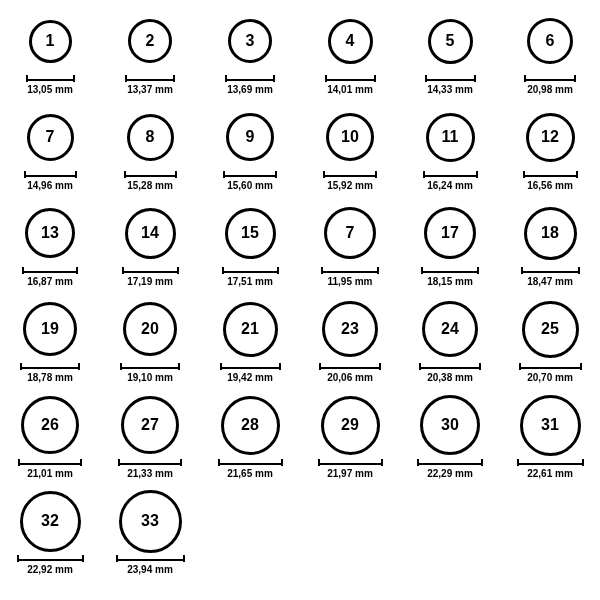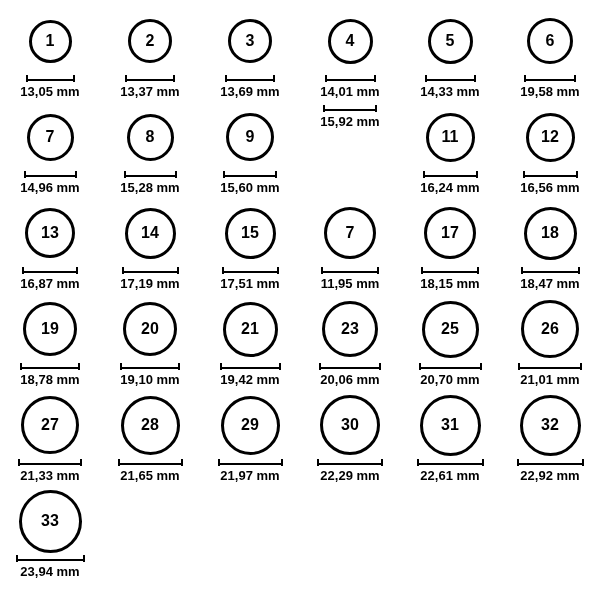--- a/index.html
+++ b/index.html
@@ -76,21 +76,21 @@
     content: "";
     position: absolute;
     left: 0;
     right: 0;
     top: 50%;
     height: 0;
     border-top: 2px solid #000;
   }
   .size-text {
     margin-top: 2px;
-    font-size: 13px;
+    font-size: 10px;
     font-weight: bold;
     line-height: 1;
     white-space: nowrap;
     color: #000;
   }
 </style>
 </head>
 <body>
 
 <div id="chart">
@@ -152,21 +152,21 @@
       </div>
       <div class="cell">
         <div class="ring-wrap">
           <div class="ring" style="width: 46px; height: 46px;">
             <span class="ring-label">6</span>
           </div>
         </div>
         <div class="measure">
           <div class="bar" style="width: 52px;"></div>
         </div>
-        <div class="size-text">19,58 mm</div>
+        <div class="size-text">20,98 mm</div>
       </div>
       <div class="cell">
         <div class="ring-wrap">
           <div class="ring" style="width: 47px; height: 47px;">
             <span class="ring-label">7</span>
           </div>
         </div>
         <div class="measure">
           <div class="bar" style="width: 53px;"></div>
         </div>
@@ -188,20 +188,25 @@
           <div class="ring" style="width: 48px; height: 48px;">
             <span class="ring-label">9</span>
           </div>
         </div>
         <div class="measure">
           <div class="bar" style="width: 54px;"></div>
         </div>
         <div class="size-text">15,60 mm</div>
       </div>
       <div class="cell">
+        <div class="ring-wrap">
+          <div class="ring" style="width: 48px; height: 48px;">
+            <span class="ring-label">10</span>
+          </div>
+        </div>
         <div class="measure">
           <div class="bar" style="width: 54px;"></div>
         </div>
         <div class="size-text">15,92 mm</div>
       </div>
       <div class="cell">
         <div class="ring-wrap">
           <div class="ring" style="width: 49px; height: 49px;">
             <span class="ring-label">11</span>
           </div>
@@ -324,20 +329,31 @@
       <div class="cell">
         <div class="ring-wrap">
           <div class="ring" style="width: 56px; height: 56px;">
             <span class="ring-label">23</span>
           </div>
         </div>
         <div class="measure">
           <div class="bar" style="width: 62px;"></div>
         </div>
         <div class="size-text">20,06 mm</div>
+      </div>
+      <div class="cell">
+        <div class="ring-wrap">
+          <div class="ring" style="width: 56px; height: 56px;">
+            <span class="ring-label">24</span>
+          </div>
+        </div>
+        <div class="measure">
+          <div class="bar" style="width: 62px;"></div>
+        </div>
+        <div class="size-text">20,38 mm</div>
       </div>
       <div class="cell">
         <div class="ring-wrap">
           <div class="ring" style="width: 57px; height: 57px;">
             <span class="ring-label">25</span>
           </div>
         </div>
         <div class="measure">
           <div class="bar" style="width: 63px;"></div>
         </div>

